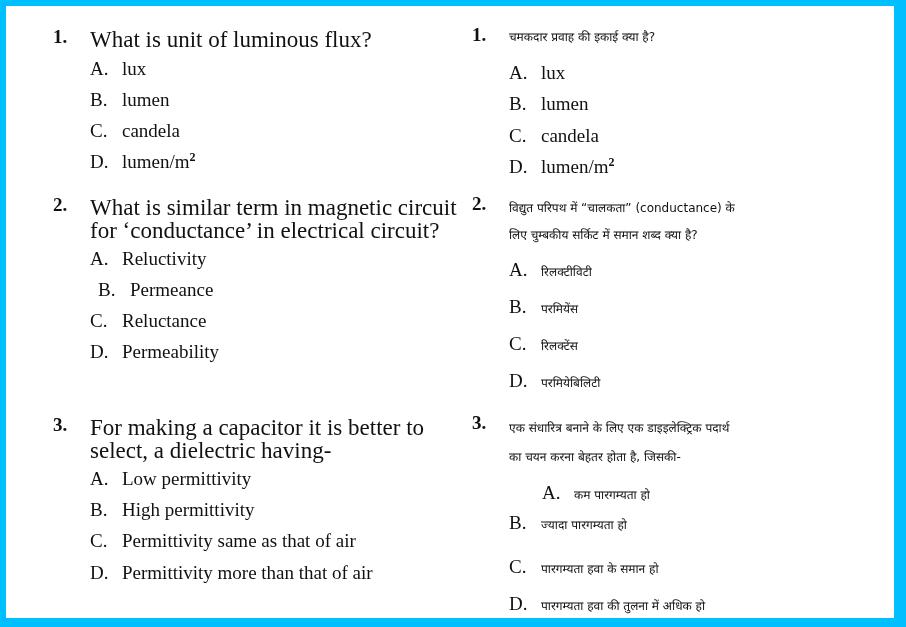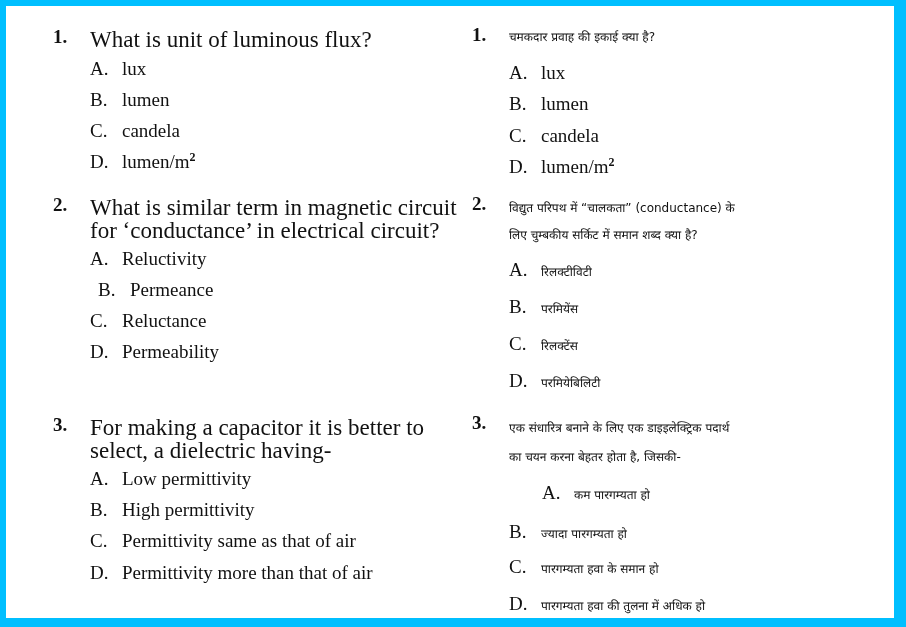--- a/index.html
+++ b/index.html
@@ -76,18 +76,18 @@
       <div class="opt" style="top:177px;"><span class="lbl">D.</span><span class="hi">परमियेबिलिटी</span></div>
     </div>
 
     <div class="q" style="top:406px;">
       <span class="qnum">3.</span>
       <div class="qtext hi" style="line-height:29px;">
           <div>एक संधारित्र बनाने के लिए एक डाइइलेक्ट्रिक पदार्थ</div>
           <div>का चयन करना बेहतर होता है, जिसकी-</div>
         </div>
       <div class="opt" style="top:70px;margin-left:33px;"><span class="lbl">A.</span><span class="hi">कम पारगम्यता हो</span></div>
-      <div class="opt" style="top:109px;"><span class="lbl">B.</span><span class="hi">ज्यादा पारगम्यता हो</span></div>
+      <div class="opt" style="top:100px;"><span class="lbl">B.</span><span class="hi">ज्यादा पारगम्यता हो</span></div>
       <div class="opt" style="top:144px;"><span class="lbl">C.</span><span class="hi">पारगम्यता हवा के समान हो</span></div>
       <div class="opt" style="top:181px;"><span class="lbl">D.</span><span class="hi">पारगम्यता हवा की तुलना में अधिक हो</span></div>
     </div>
   </div>
 </div>
 
 </body></html>

